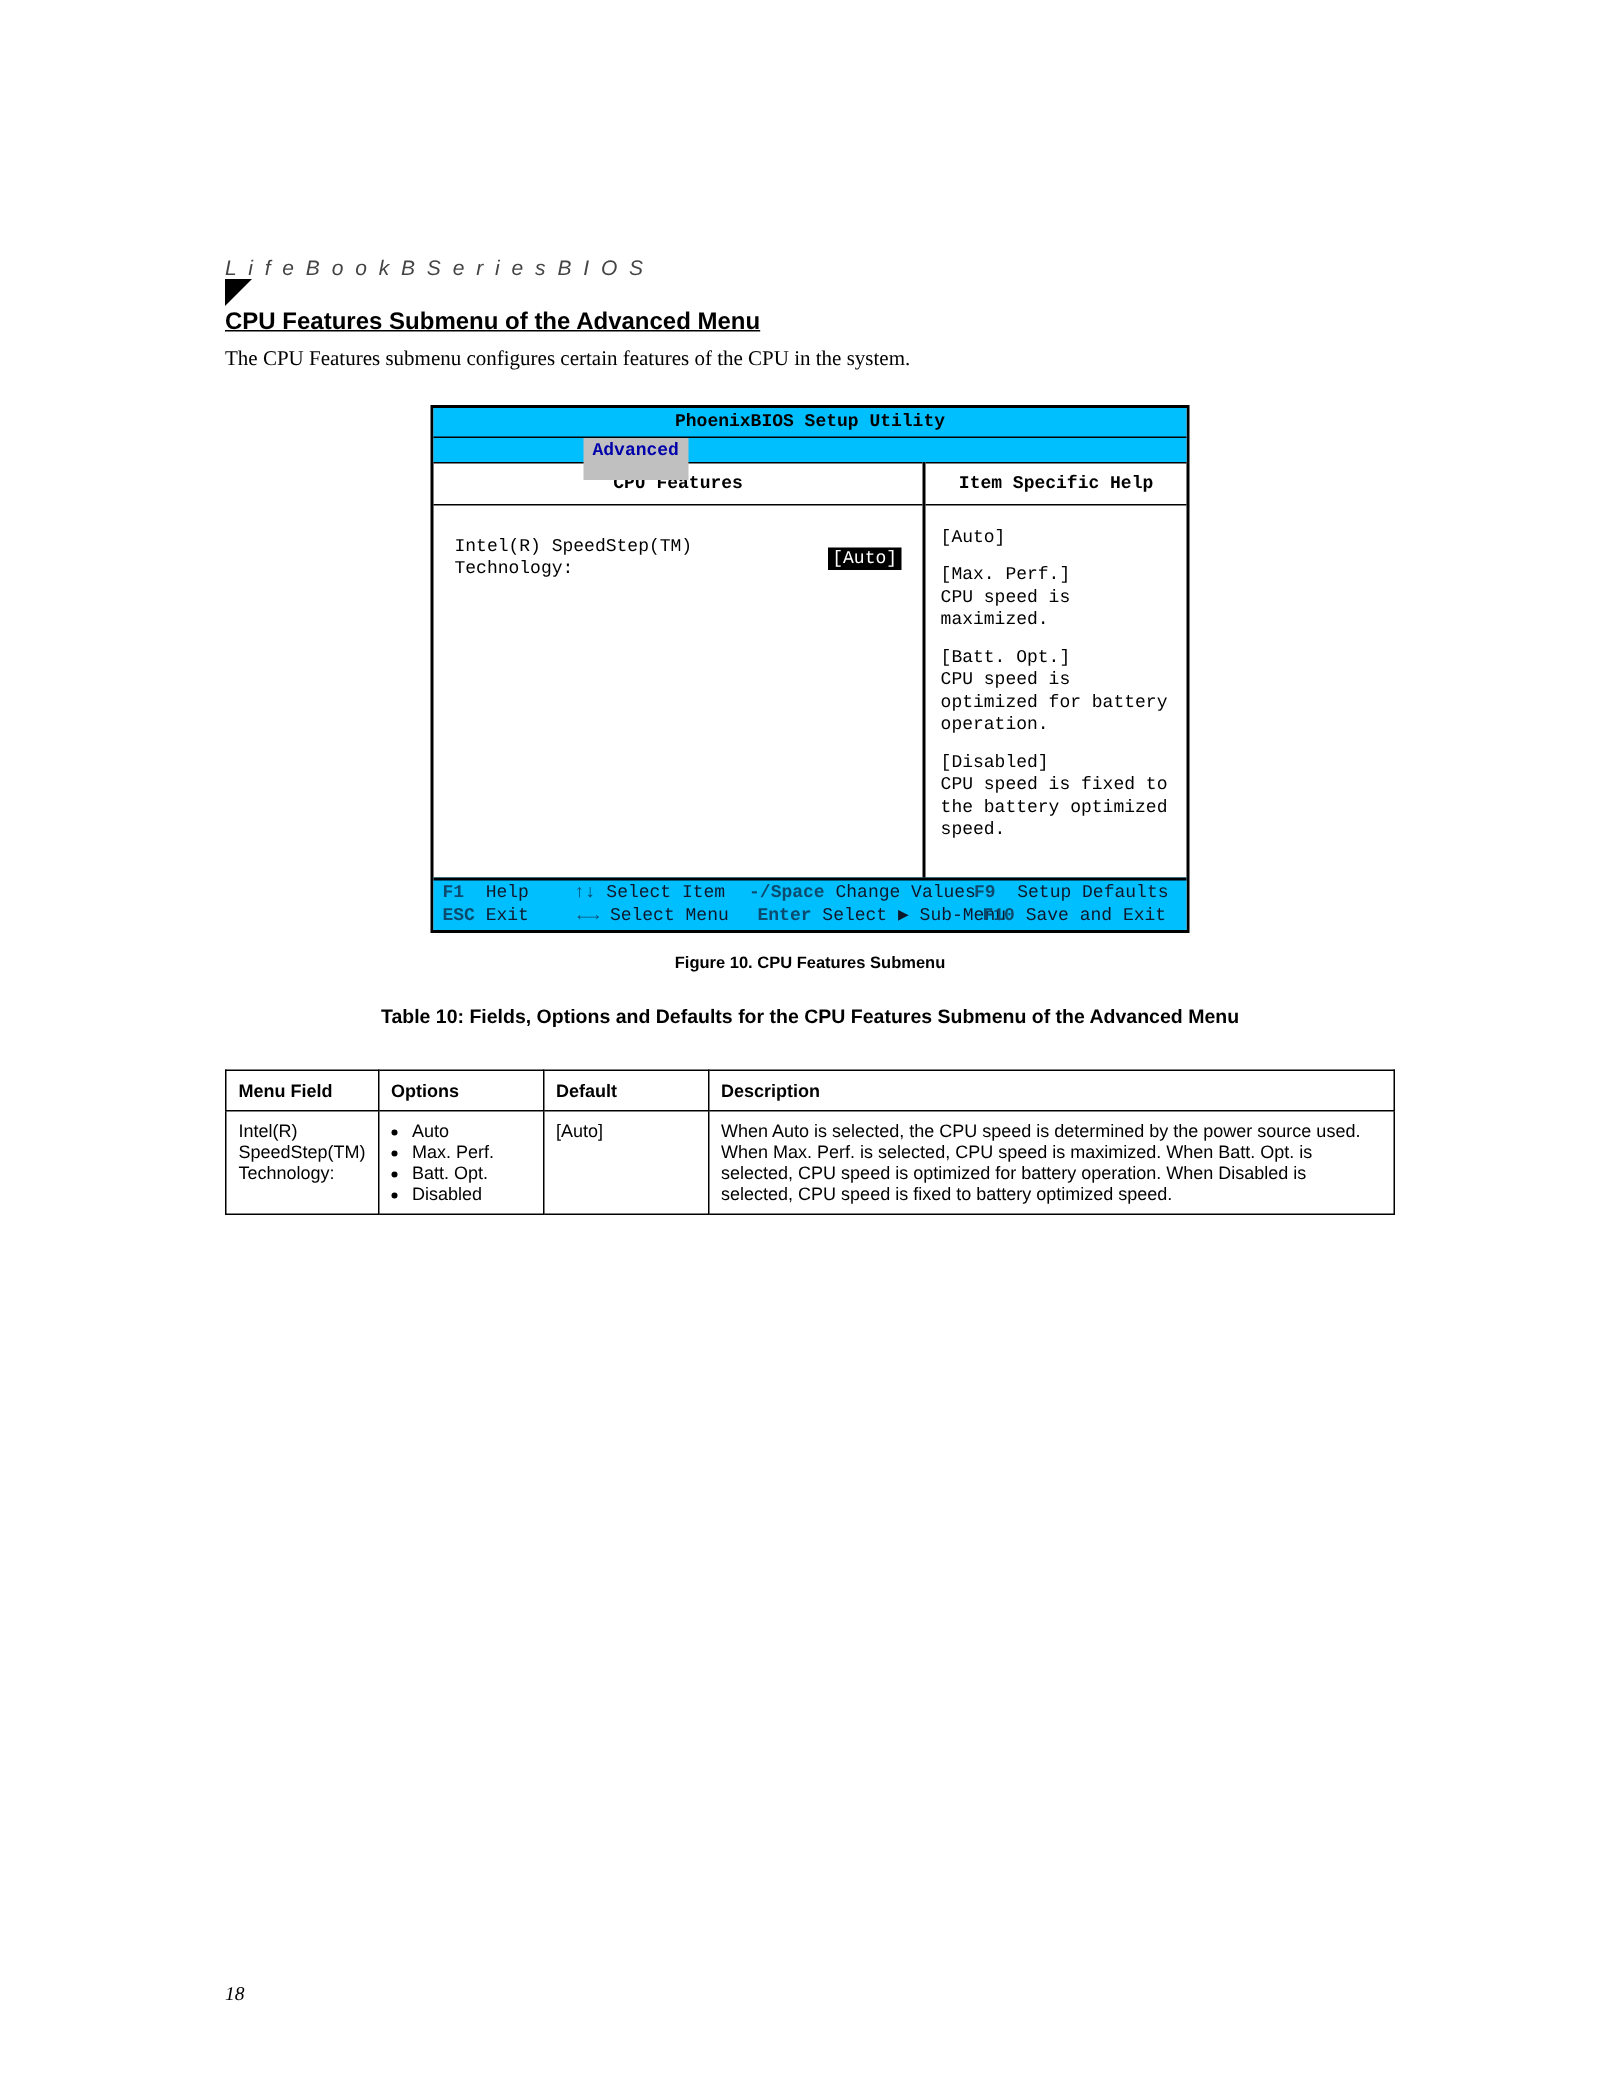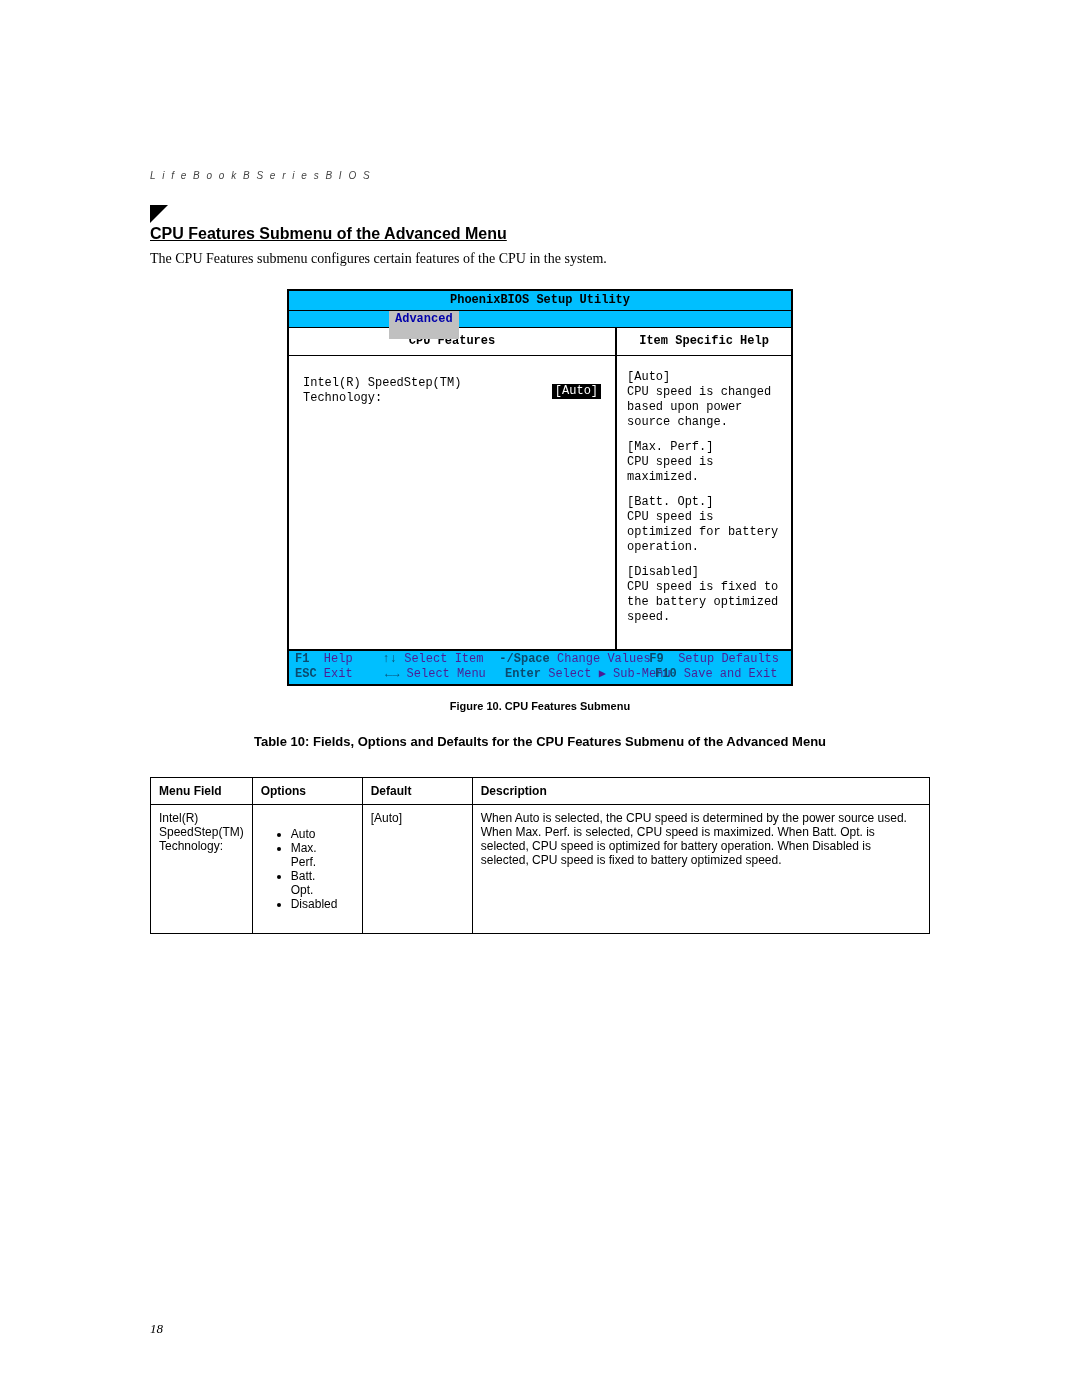--- a/index.html
+++ b/index.html
@@ -13,23 +13,22 @@
   .page {
     width: 1080px;
     height: 1397px;
     padding: 170px 150px 60px 150px;
     position: relative;
   }
   .running-header {
     font-family: Arial, Helvetica, sans-serif;
     font-style: italic;
     letter-spacing: 2px;
-    font-size: 10px;
+    font-size: 14px;
     color: #444;
-    margin-bottom: 24px;
   }
   .corner-mark {
     position: relative;
     height: 10px;
     margin-bottom: 10px;
   }
   .corner-mark svg { display: block; }
   .h2 {
     font-family: Arial, Helvetica, sans-serif;
     font-weight: bold;
@@ -122,21 +121,21 @@
     background: #00bfff;
     color: #000;
     border-top: 2px solid #000;
     font-family: "Courier New", Courier, monospace;
     font-size: 12px;
     padding: 1px 6px 2px 6px;
   }
   .bios-footer .row { display: flex; }
   .bios-footer .cell { padding-right: 6px; white-space: nowrap; }
   .ft-key { color: #0c4a6e; font-weight: bold; }
-  .ft-txt { color: #4c1d95; }
+  .ft-txt { color: #0f172a; }
   .w1 { width: 90px; }
   .w2 { width: 120px; }
   .w3 { width: 150px; }
 
   .fig-caption {
     font-family: Arial, Helvetica, sans-serif;
     font-weight: bold;
     font-size: 11px;
     text-align: center;
     margin: 14px 0 22px 0;
@@ -161,21 +160,21 @@
     text-align: left;
     vertical-align: top;
   }
   table.doc-table th {
     font-weight: bold;
   }
   .col-menu { width: 100px; }
   .col-opts { width: 110px; }
   .col-def  { width: 110px; }
 
-  .opt-list { margin: 16px; padding-left: 14px; }
+  .opt-list { margin: 0; padding-left: 14px; }
   .opt-list li { padding-left: 0; }
 
   .page-num {
     position: absolute;
     left: 150px;
     bottom: 60px;
     font-style: italic;
     font-family: Georgia, serif;
     font-size: 13px;
   }
@@ -210,21 +209,20 @@
             <span class="field-label">Intel(R) SpeedStep(TM) Technology:</span>
             <span class="field-value">[Auto]</span>
           </div>
         </div>
       </div>
       <div class="bios-right">
         <div class="subhdr">Item Specific Help</div>
         <div class="content">
           <div class="help-block">
             <div>[Auto]</div>
-            <div>CPU speed is changed based upon power source change.</div>
           </div>
           <div class="help-block">
             <div>[Max. Perf.]</div>
             <div>CPU speed is maximized.</div>
           </div>
           <div class="help-block">
             <div>[Batt. Opt.]</div>
             <div>CPU speed is optimized for battery operation.</div>
           </div>
           <div class="help-block">

